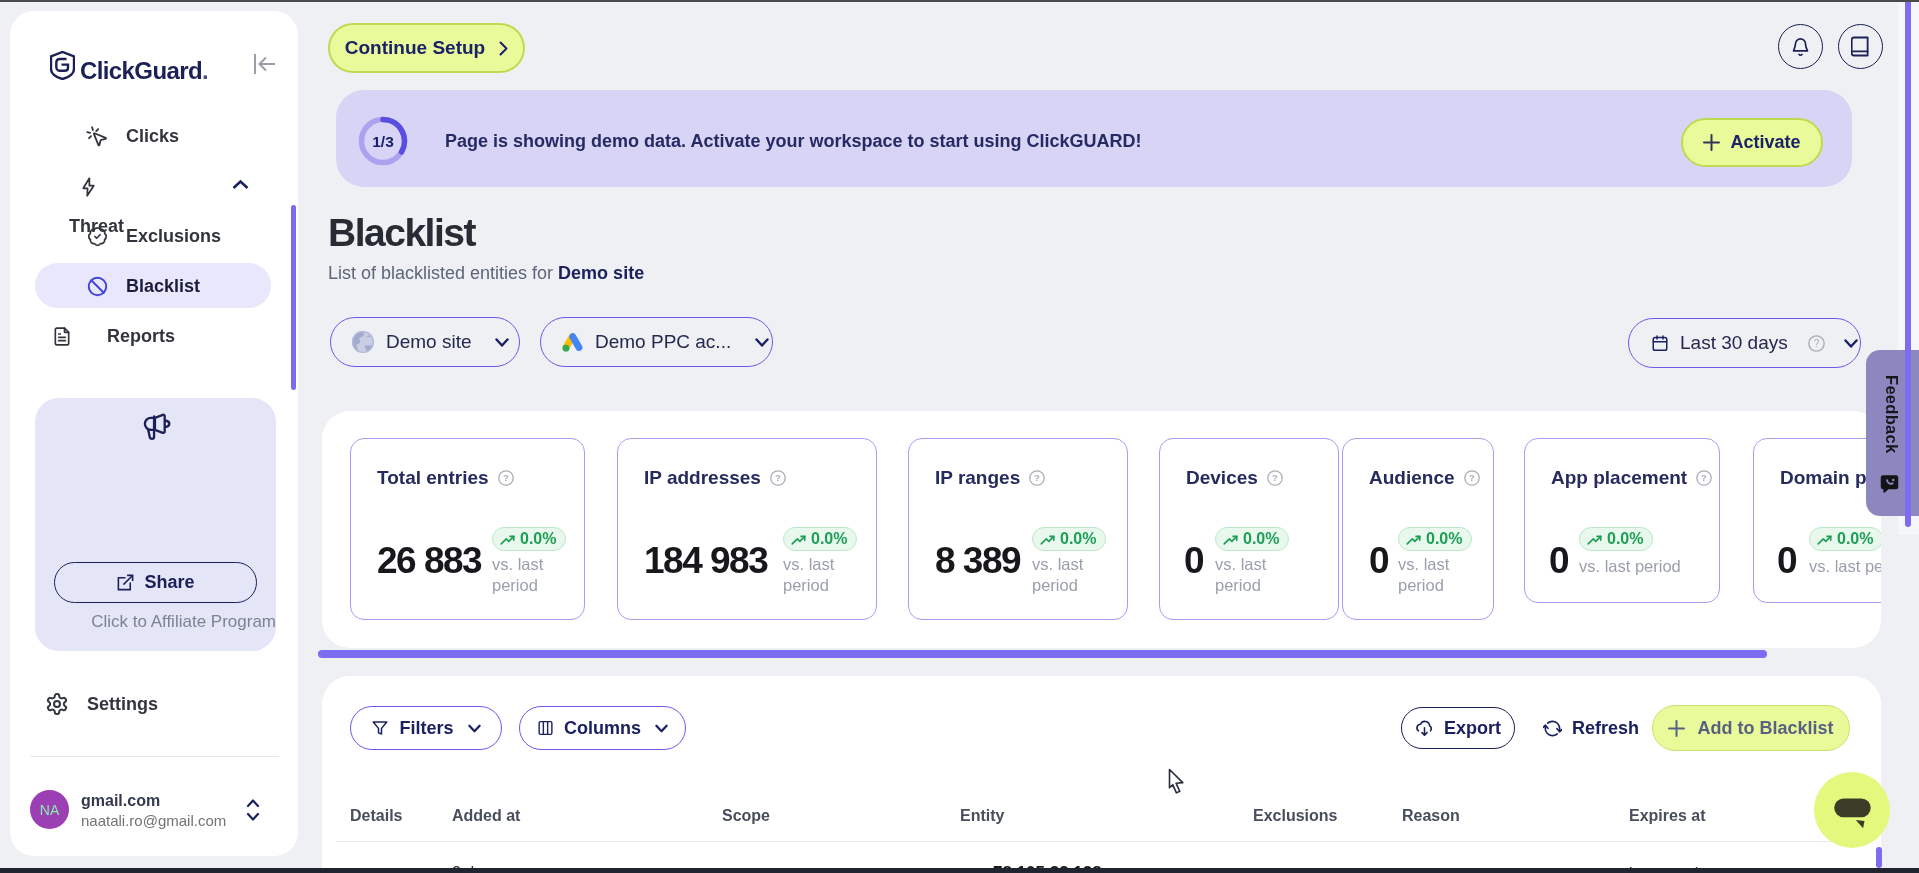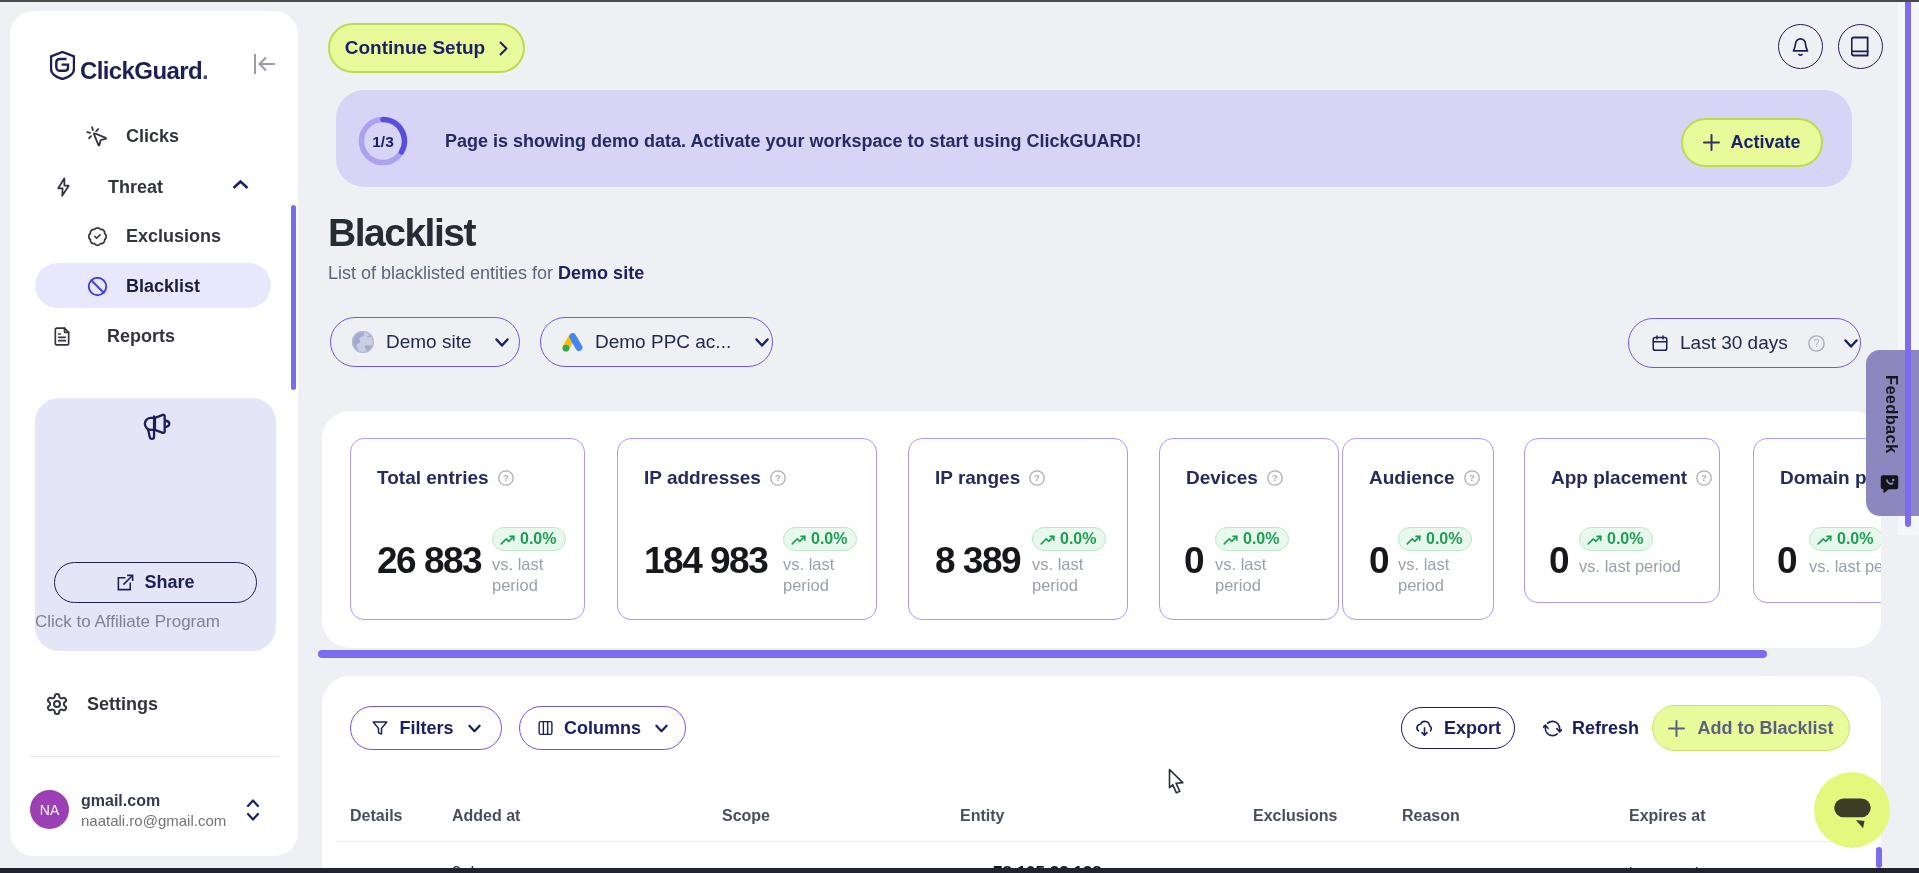--- a/index.html
+++ b/index.html
@@ -15,24 +15,24 @@
 .nav-item { position:absolute; display:flex; align-items:center; gap:18px; }
 #bl-pill { left:35px; top:263px; width:236px; height:45px; background:#e9e7fb; border-radius:23px; }
 .navtxt { color:#33353d; font-size:18px; font-weight:bold; }
 #logo-txt { left:80px; top:57px; font-size:24px; font-weight:bold; color:#1b2057; letter-spacing:-0.6px; }
 
 
 #promo { left:35px; top:398px; width:241px; height:253px; background:#e4e6f8; border-radius:24px; }
 #promo .ttl { text-align:center; color:#1b2057; font-size:19px; font-weight:bold; line-height:25px; }
 #promo .amount { text-align:center; color:#1b2057; font-size:36px; font-weight:bold; }
 #share-btn { left:19px; top:164px; width:203px; height:41px; border:1.5px solid #1b2057; border-radius:21px; display:flex; align-items:center; justify-content:center; gap:9px; color:#1b2057; font-size:18px; font-weight:bold; }
-#promo .aff { text-align:left; color:#7d8294; font-size:17px; }
-
-
-#avatar { left:30px; top:790px; width:39px; height:39px; border-radius:50%; background:#9c3fb5; color:#ffffff; font-size:14px; display:flex; align-items:center; justify-content:center; }
+#promo .aff { text-align:right; color:#7d8294; font-size:17px; }
+
+
+#avatar { left:30px; top:790px; width:39px; height:39px; border-radius:50%; background:#9c3fb5; color:#86efac; font-size:14px; display:flex; align-items:center; justify-content:center; }
 
 
 .lime-btn { background:#e9fa9b; border:2px solid #bcdb52; border-radius:25px; display:flex; align-items:center; justify-content:center; color:#1b2166; font-weight:bold; }
 #continue { left:328px; top:23px; width:197px; height:50px; font-size:19px; gap:14px; }
 .circ-btn { width:45px; height:45px; border:1.5px solid #1b2057; border-radius:50%; display:flex; align-items:center; justify-content:center; }
 #banner { left:336px; top:90px; width:1516px; height:97px; background:#d8d4f6; border-radius:28px; }
 #banner-text { left:417px; top:131px; font-size:18px; color:#262a63; font-weight:bold;margin-left:28px; }
 #activate { left:1681px; top:118px; width:142px; height:49px; font-size:18px; gap:10px; }
 
 #h1 { left:328px; top:211px; font-size:39px; font-weight:bold; color:#272b34; letter-spacing:-1.5px; }
@@ -87,21 +87,21 @@
 <div class="nav-item" style="left:85px; top:125px;justify-content:center;">
   <svg width="23" height="23" viewBox="0 0 24 24" fill="none" stroke="#33353d" stroke-width="1.9" stroke-linecap="round" stroke-linejoin="round">
       <path d="M9.3 9.3 a.53.53 0 0 1 .7-.7 l11.6 4.8 a.53.53 0 0 1-.08 1 l-4.6 1.1 a1 1 0 0 0-.78.78 l-1.1 4.6 a.53.53 0 0 1-1 .08 Z"></path>
       <path d="M7.4 2.4 8.2 5.3"></path>
       <path d="M5.3 8.2 2.4 7.4"></path>
       <path d="M13.8 4.2 11.7 6.3"></path>
       <path d="M6.3 11.7 4.2 13.8"></path>
     </svg>
   <span class="navtxt">Clicks</span>
 </div>
-<div class="nav-item" style="left:53px; top:176px;">
+<div class="nav-item" style="left:53px; top:176px;flex-direction:column;">
   <svg width="21" height="22" viewBox="0 0 24 24" fill="none" stroke="#33353d" stroke-width="2" stroke-linecap="round" stroke-linejoin="round">
       <path d="M13 2 6 13.5 h5 L10.5 22 18 10.5 h-5 Z"></path>
     </svg>
   <span class="navtxt" style="margin-left:16px;">Threat</span>
 </div>
 <svg class="abs" style="left:232px; top:179px;" width="17" height="11" viewBox="0 0 17 11" fill="none" stroke="#1b2160" stroke-width="2.6">
     <path d="M1.5 9 8.5 2.5 15.5 9"></path>
   </svg>
 <div class="nav-item" style="left:87px; top:226px;">
   <svg width="21" height="21" viewBox="0 0 24 24" fill="none" stroke="#33353d" stroke-width="2" stroke-linecap="round" stroke-linejoin="round">

